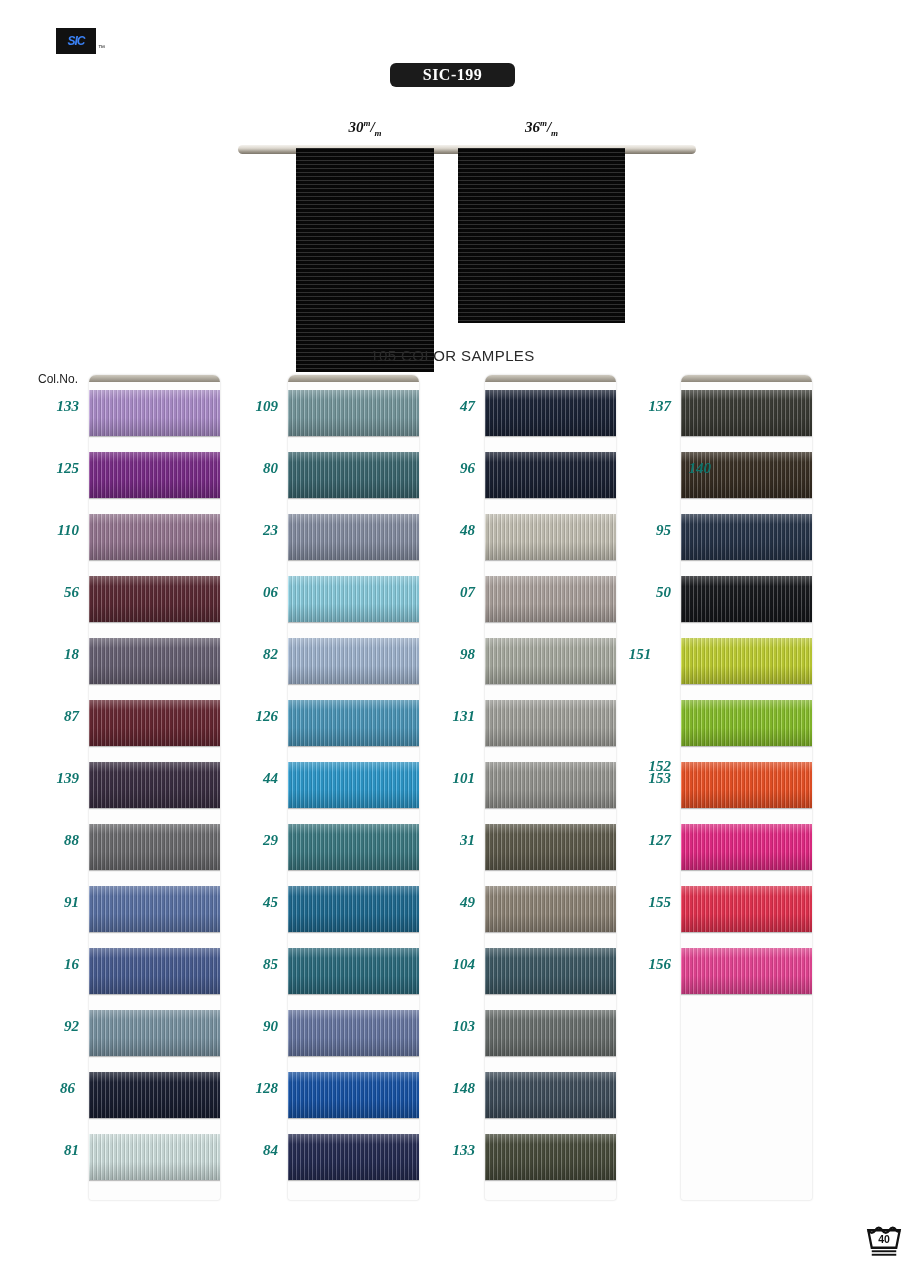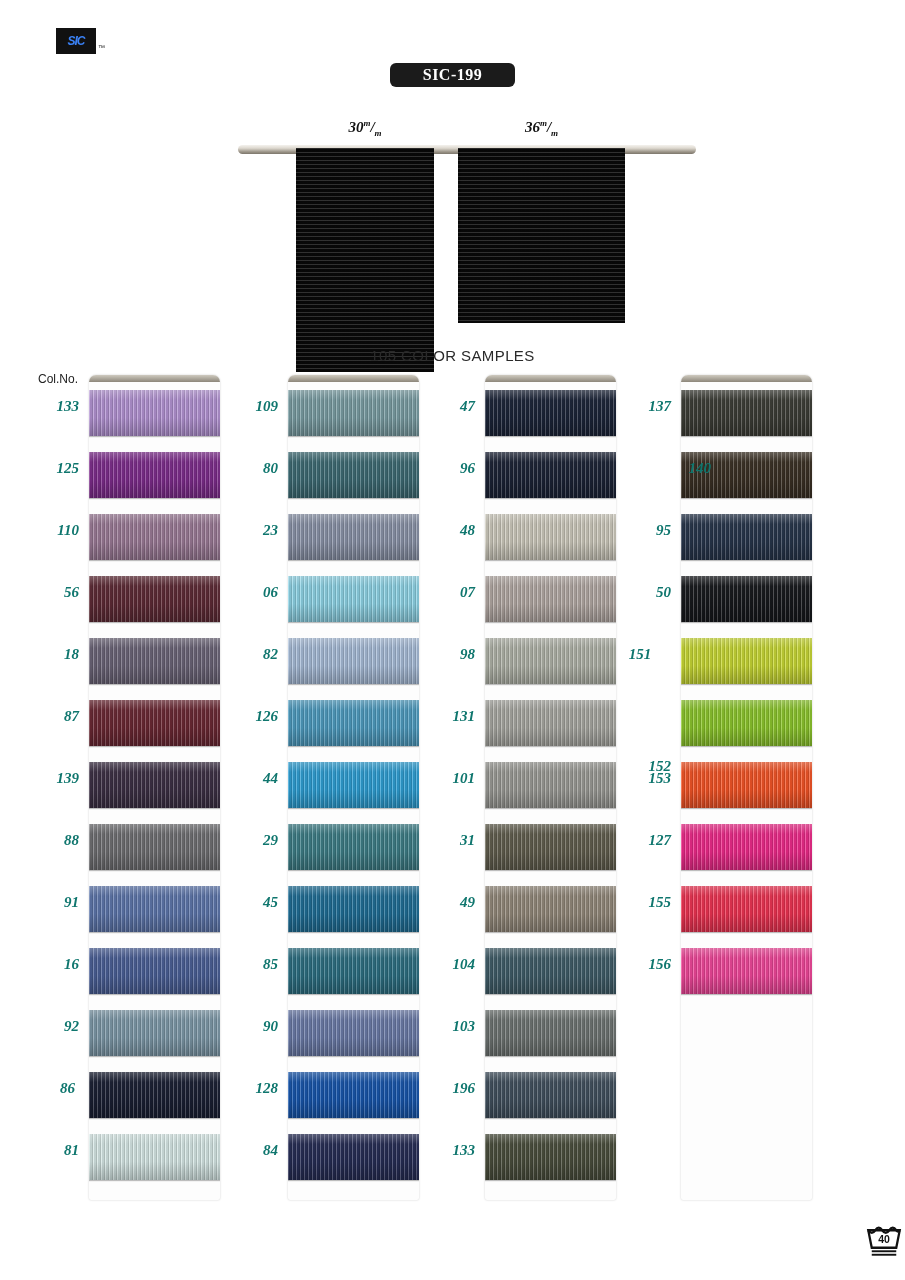--- a/index.html
+++ b/index.html
@@ -509,21 +509,21 @@
 <div class="num" style="left: 413px; top: 460px;">96</div>
 <div class="num" style="left: 413px; top: 522px;">48</div>
 <div class="num" style="left: 413px; top: 584px;">07</div>
 <div class="num" style="left: 413px; top: 646px;">98</div>
 <div class="num" style="left: 413px; top: 708px;">131</div>
 <div class="num" style="left: 413px; top: 770px;">101</div>
 <div class="num" style="left: 413px; top: 832px;">31</div>
 <div class="num" style="left: 413px; top: 894px;">49</div>
 <div class="num" style="left: 413px; top: 956px;">104</div>
 <div class="num" style="left: 413px; top: 1018px;">103</div>
-<div class="num" style="left: 413px; top: 1080px;">196</div>
+<div class="num" style="left: 413px; top: 1080px;">148</div>
 <div class="num" style="left: 413px; top: 1142px;">133</div>
 <div class="num" style="left: 609px; top: 398px;">137</div>
 <div class="num" style="left: 609px; top: 460px; padding-left: 40px;">140</div>
 <div class="num" style="left: 609px; top: 522px;">95</div>
 <div class="num" style="left: 609px; top: 584px;">50</div>
 <div class="num" style="left: 609px; top: 646px; text-align: center;">151</div>
 <div class="num" style="left: 609px; top: 715px; margin-top: 43px;">152</div>
 <div class="num" style="left: 609px; top: 770px;">153</div>
 <div class="num" style="left: 609px; top: 832px;">127</div>
 <div class="num" style="left: 609px; top: 894px;">155</div>

